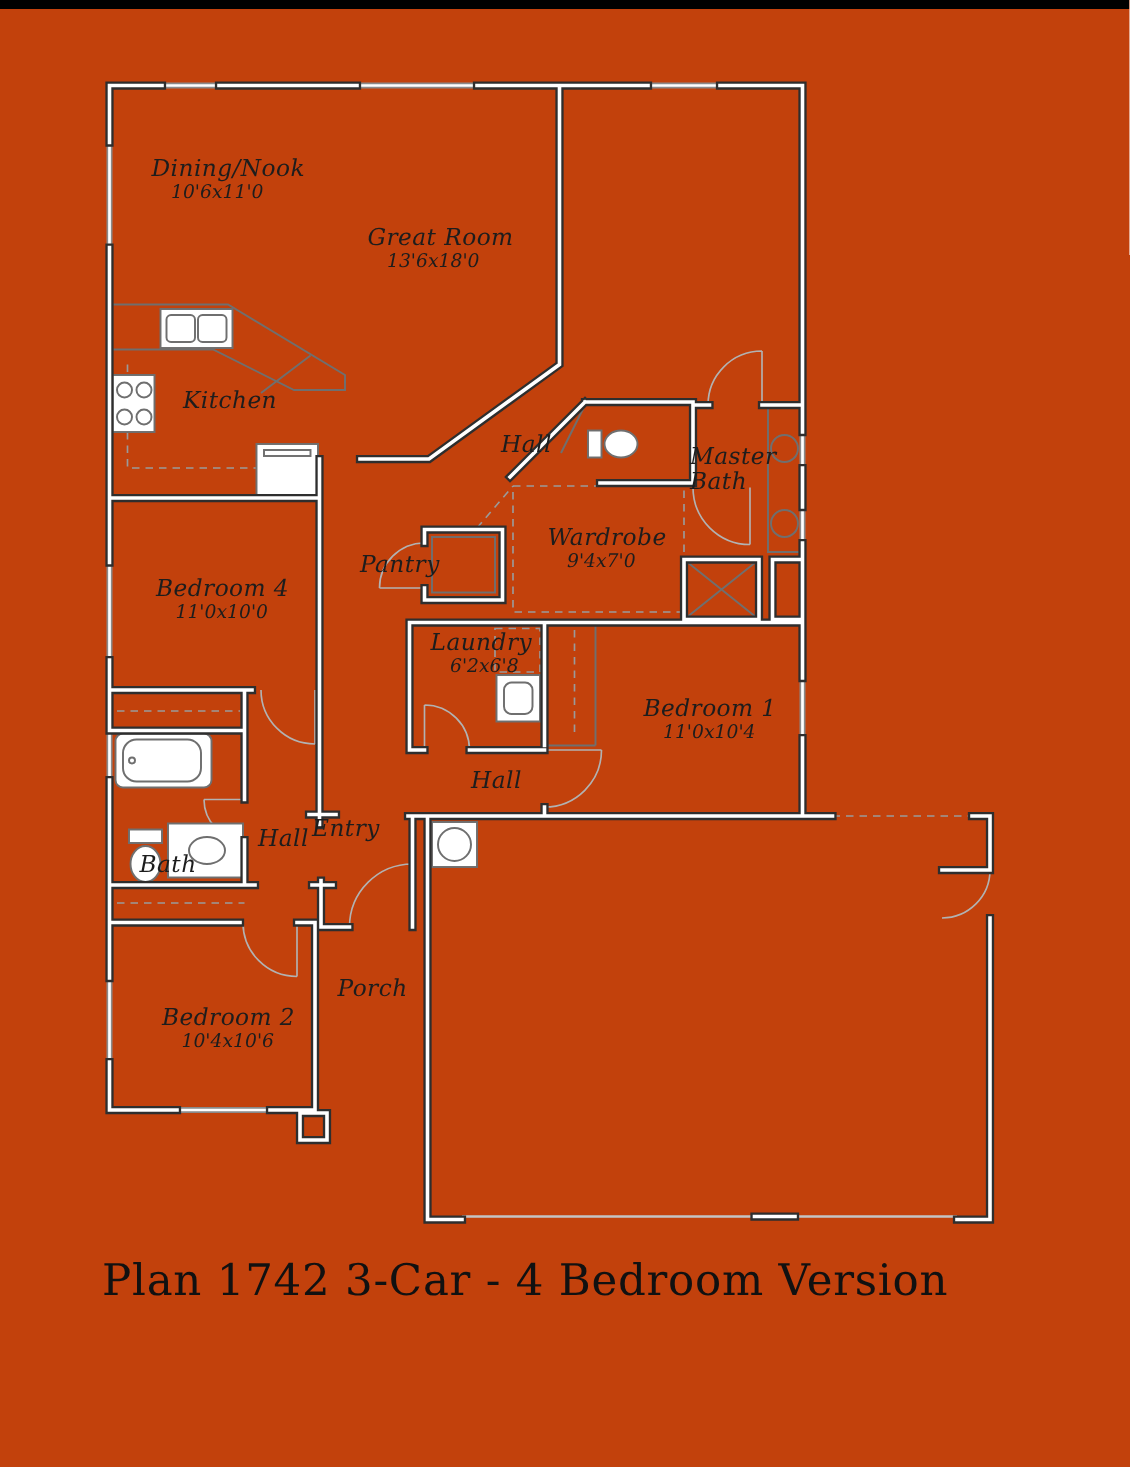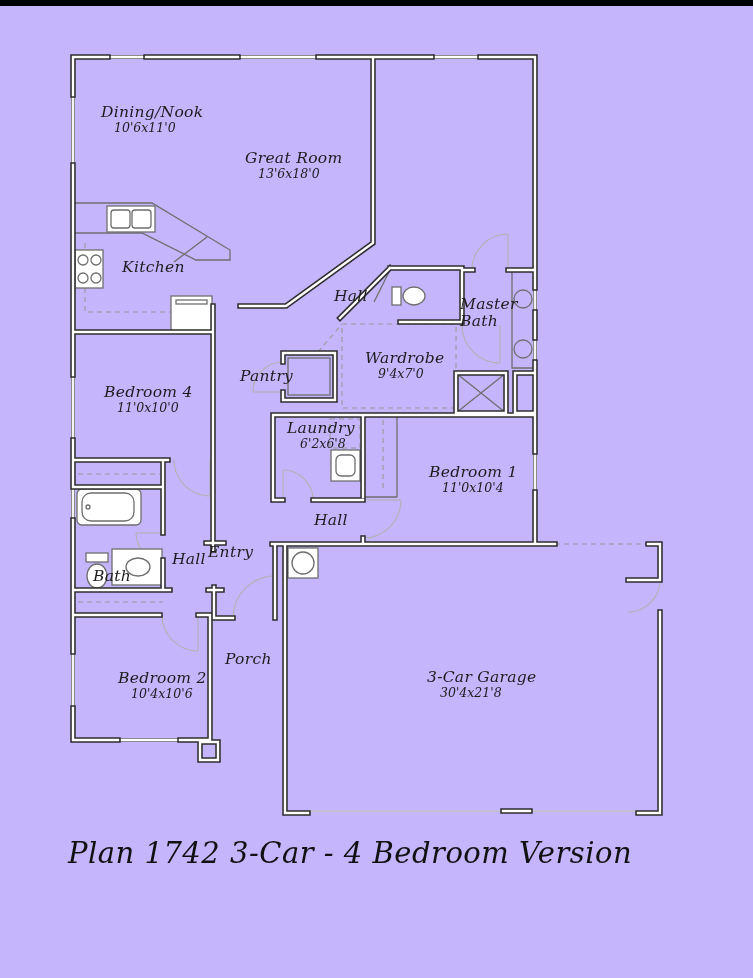--- a/index.html
+++ b/index.html
@@ -1,33 +1,33 @@
 <!DOCTYPE html>
 <html><head>
 <meta charset="utf-8">
 <style>
   html,body{margin:0;padding:0;background:#fff;}
-  .canvas{position:relative;width:753px;height:978px;background:#c4b5fd;overflow:hidden;
+  .canvas{position:relative;width:753px;height:978px;background:#c2410c;overflow:hidden;
           font-family:"DejaVu Serif",serif;}
   .topbar{position:absolute;left:0;top:0;width:753px;height:6px;background:#000;}
   svg.plan{position:absolute;left:0;top:0;}
   
   .wo{stroke:#2e2e2e;stroke-width:5.5;fill:none;stroke-linecap:square;}
   .wi{stroke:#ffffff;stroke-width:2.4;fill:none;stroke-linecap:square;}
   .win-o{stroke:#8a8a8a;stroke-width:4;fill:none;}
   .win-i{stroke:#ffffff;stroke-width:1.8;fill:none;}
   .t{stroke:#6f6f6f;stroke-width:1.3;fill:none;}
   .tf{stroke:#6f6f6f;stroke-width:1.3;fill:#ffffff;}
   .d{stroke:#9a9a9a;stroke-width:1.1;fill:none;stroke-dasharray:5 4;}
   .a{stroke:#b2b2b2;stroke-width:1.1;fill:none;}
   .gd{stroke:#c4c4c4;stroke-width:1.6;fill:none;}
   .lbl{position:absolute;color:#1d1d1d;font-style:italic;line-height:1.12;}
   .lbl .nm{display:block;font-size:15.5px;letter-spacing:.3px;}
   .lbl .dm{display:block;font-size:12.5px;margin-left:13px;}
-  .footer-title{position:absolute;left:68px;top:836px;font-size:29px;font-style:italic;color:#111;letter-spacing:.5px;}
+  .footer-title{position:absolute;left:68px;top:836px;font-size:29px;color:#111;letter-spacing:.5px;}
   .footer-sub{position:absolute;left:73px;top:872px;font-size:20px;font-style:italic;color:#111;}
 </style>
 </head>
 <body>
 
 <div class="canvas">
   <div class="topbar"></div>
 
   <svg class="plan" width="753" height="978" viewBox="0 0 753 978">
     <defs>
@@ -174,23 +174,19 @@
   </div>
   <div class="lbl" style="left:208px;top:544px">
     <span class="nm">Entry</span>
   </div>
   <div class="lbl" style="left:314px;top:512px">
     <span class="nm">Hall</span>
   </div>
   <div class="lbl" style="left:225px;top:651px">
     <span class="nm">Porch</span>
   </div>
-  <div class="lbl" style="left:118px;top:670px">
+  <div class="lbl" style="left:108px;top:670px">
     <span class="nm">Bedroom 2</span>
     <span class="dm">10'4x10'6</span>
-  </div>
-  <div class="lbl" style="left:427px;top:669px">
-    <span class="nm">3-Car Garage</span>
-    <span class="dm">30'4x21'8</span>
   </div>
 
   <div class="footer-title">Plan 1742 3-Car - 4 Bedroom Version</div>
 </div>
 
 </body></html>

